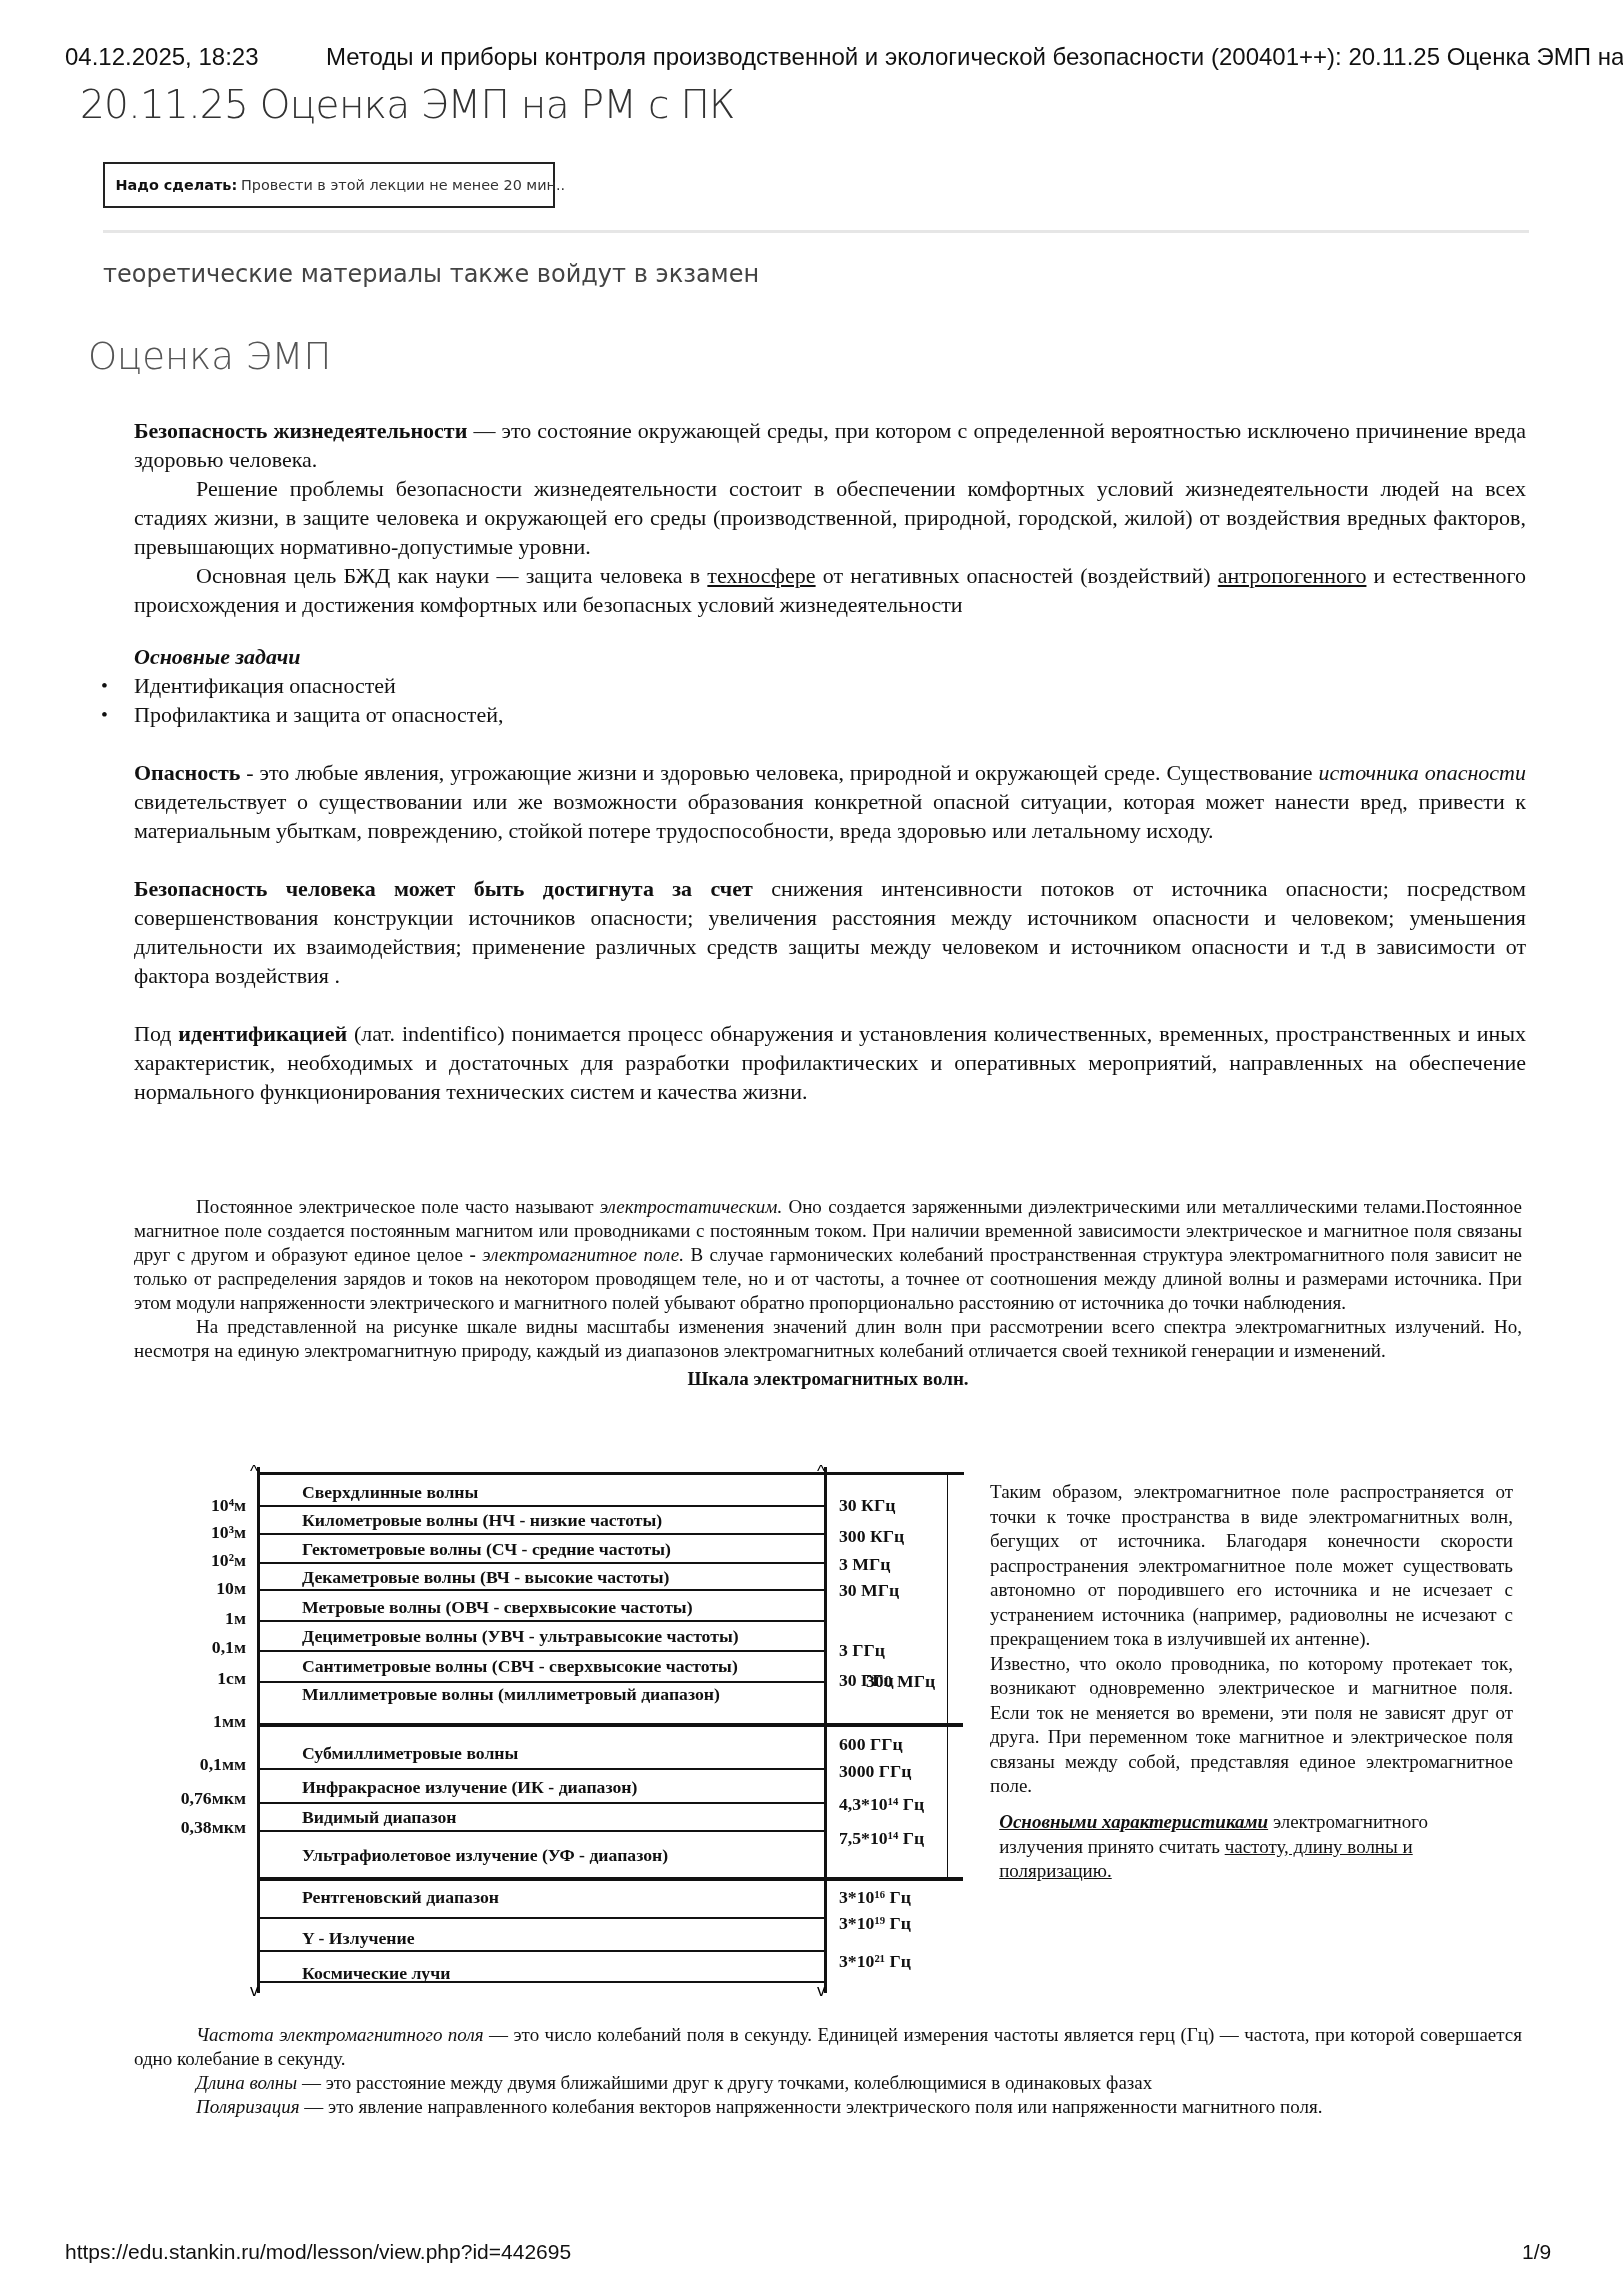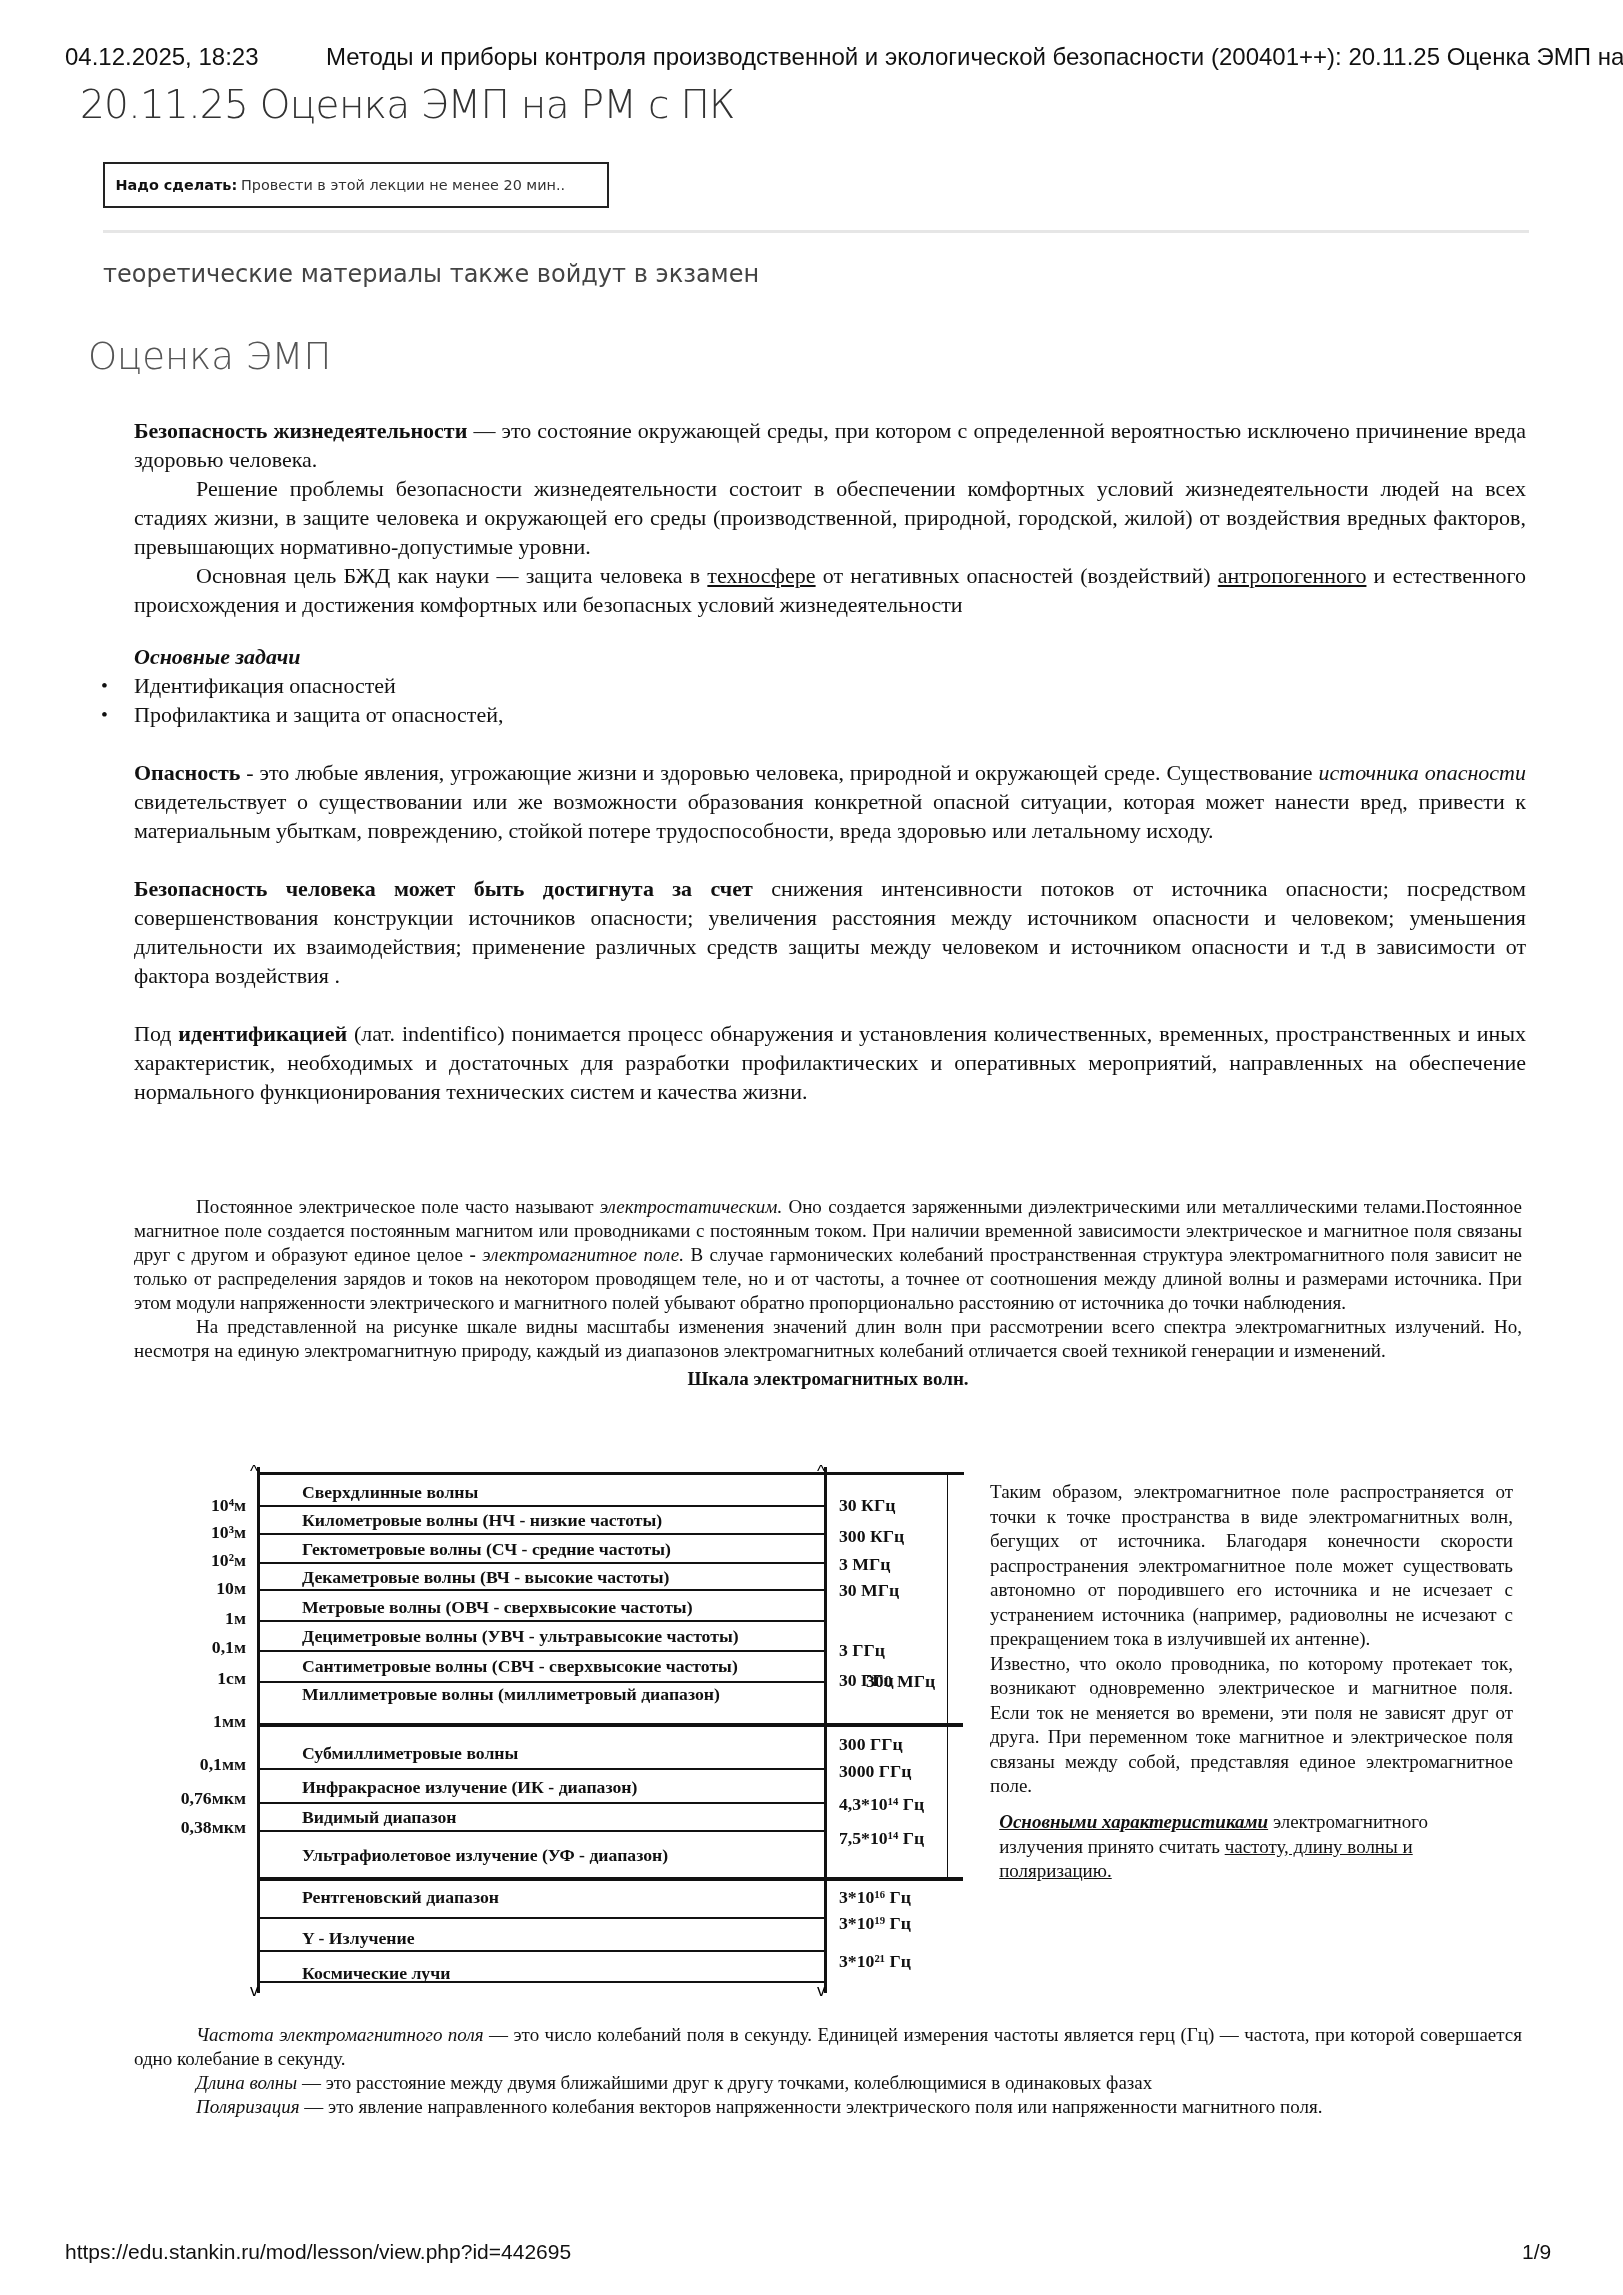--- a/index.html
+++ b/index.html
@@ -34,21 +34,21 @@
   .footer{font-family:Liberation Sans, sans-serif;font-size:21px;color:#111;white-space:nowrap;}
 </style>
 </head>
 <body>
 
 <div class="abs hdr" style="left:65px;top:43px;">04.12.2025, 18:23</div>
 <div class="abs hdr" style="left:326px;top:43px;">Методы и приборы контроля производственной и экологической безопасности (200401++): 20.11.25 Оценка ЭМП на Р…</div>
 
 <div class="abs title" style="left:80px;top:82px;">20.11.25 Оценка ЭМП на РМ с ПК</div>
 
-<div class="abs todo" style="left:103px;top:162px;width:506px;height:46px;">
+<div class="abs todo" style="left:103px;top:162px;width:452px;height:46px;">
   <b>Надо сделать:</b>
   <span>Провести в этой лекции не менее 20 мин..</span>
 </div>
 
 <div class="abs hr" style="left:103px;top:230px;width:1426px;"></div>
 
 <div class="abs note" style="left:103px;top:260px;">теоретические материалы также войдут в экзамен</div>
 
 <div class="abs h2" style="left:88px;top:335px;">Оценка ЭМП</div>
 
@@ -132,21 +132,21 @@
   <div class="abs wl" style="left:167px;top:1788px;">0,76мкм</div>
   <div class="abs wl" style="left:167px;top:1817px;">0,38мкм</div>
 
   <div class="abs fq" style="left:839px;top:1495px;">30 КГц</div>
   <div class="abs fq" style="left:839px;top:1526px;">300 КГц</div>
   <div class="abs fq" style="left:839px;top:1554px;">3 МГц</div>
   <div class="abs fq" style="left:839px;top:1580px;">30 МГц</div>
   <div class="abs fq" style="left:839px;top:1671px;margin-left:27px;">300 МГц</div>
   <div class="abs fq" style="left:839px;top:1640px;">3 ГГц</div>
   <div class="abs fq" style="left:839px;top:1670px;">30 ГГц</div>
-  <div class="abs fq" style="left:839px;top:1734px;">300 ГГц</div>
+  <div class="abs fq" style="left:839px;top:1734px;">600 ГГц</div>
   <div class="abs fq" style="left:839px;top:1761px;">3000 ГГц</div>
   <div class="abs fq" style="left:839px;top:1794px;">4,3*10¹⁴ Гц</div>
   <div class="abs fq" style="left:839px;top:1828px;">7,5*10¹⁴ Гц</div>
   <div class="abs fq" style="left:839px;top:1887px;">3*10¹⁶ Гц</div>
   <div class="abs fq" style="left:839px;top:1913px;">3*10¹⁹ Гц</div>
   <div class="abs fq" style="left:839px;top:1951px;">3*10²¹ Гц</div>
 </div>
 
 <div class="abs side" style="left:990px;top:1480px;width:523px;">
   <p class="lastj">Таким образом, электромагнитное поле распространяется от точки к точке пространства в виде электромагнитных волн, бегущих от источника. Благодаря конечности скорости распространения электромагнитное поле может существовать автономно от породившего его источника и не исчезает с устранением источника (например, радиоволны не исчезают с прекращением тока в излучившей их антенне).</p>

